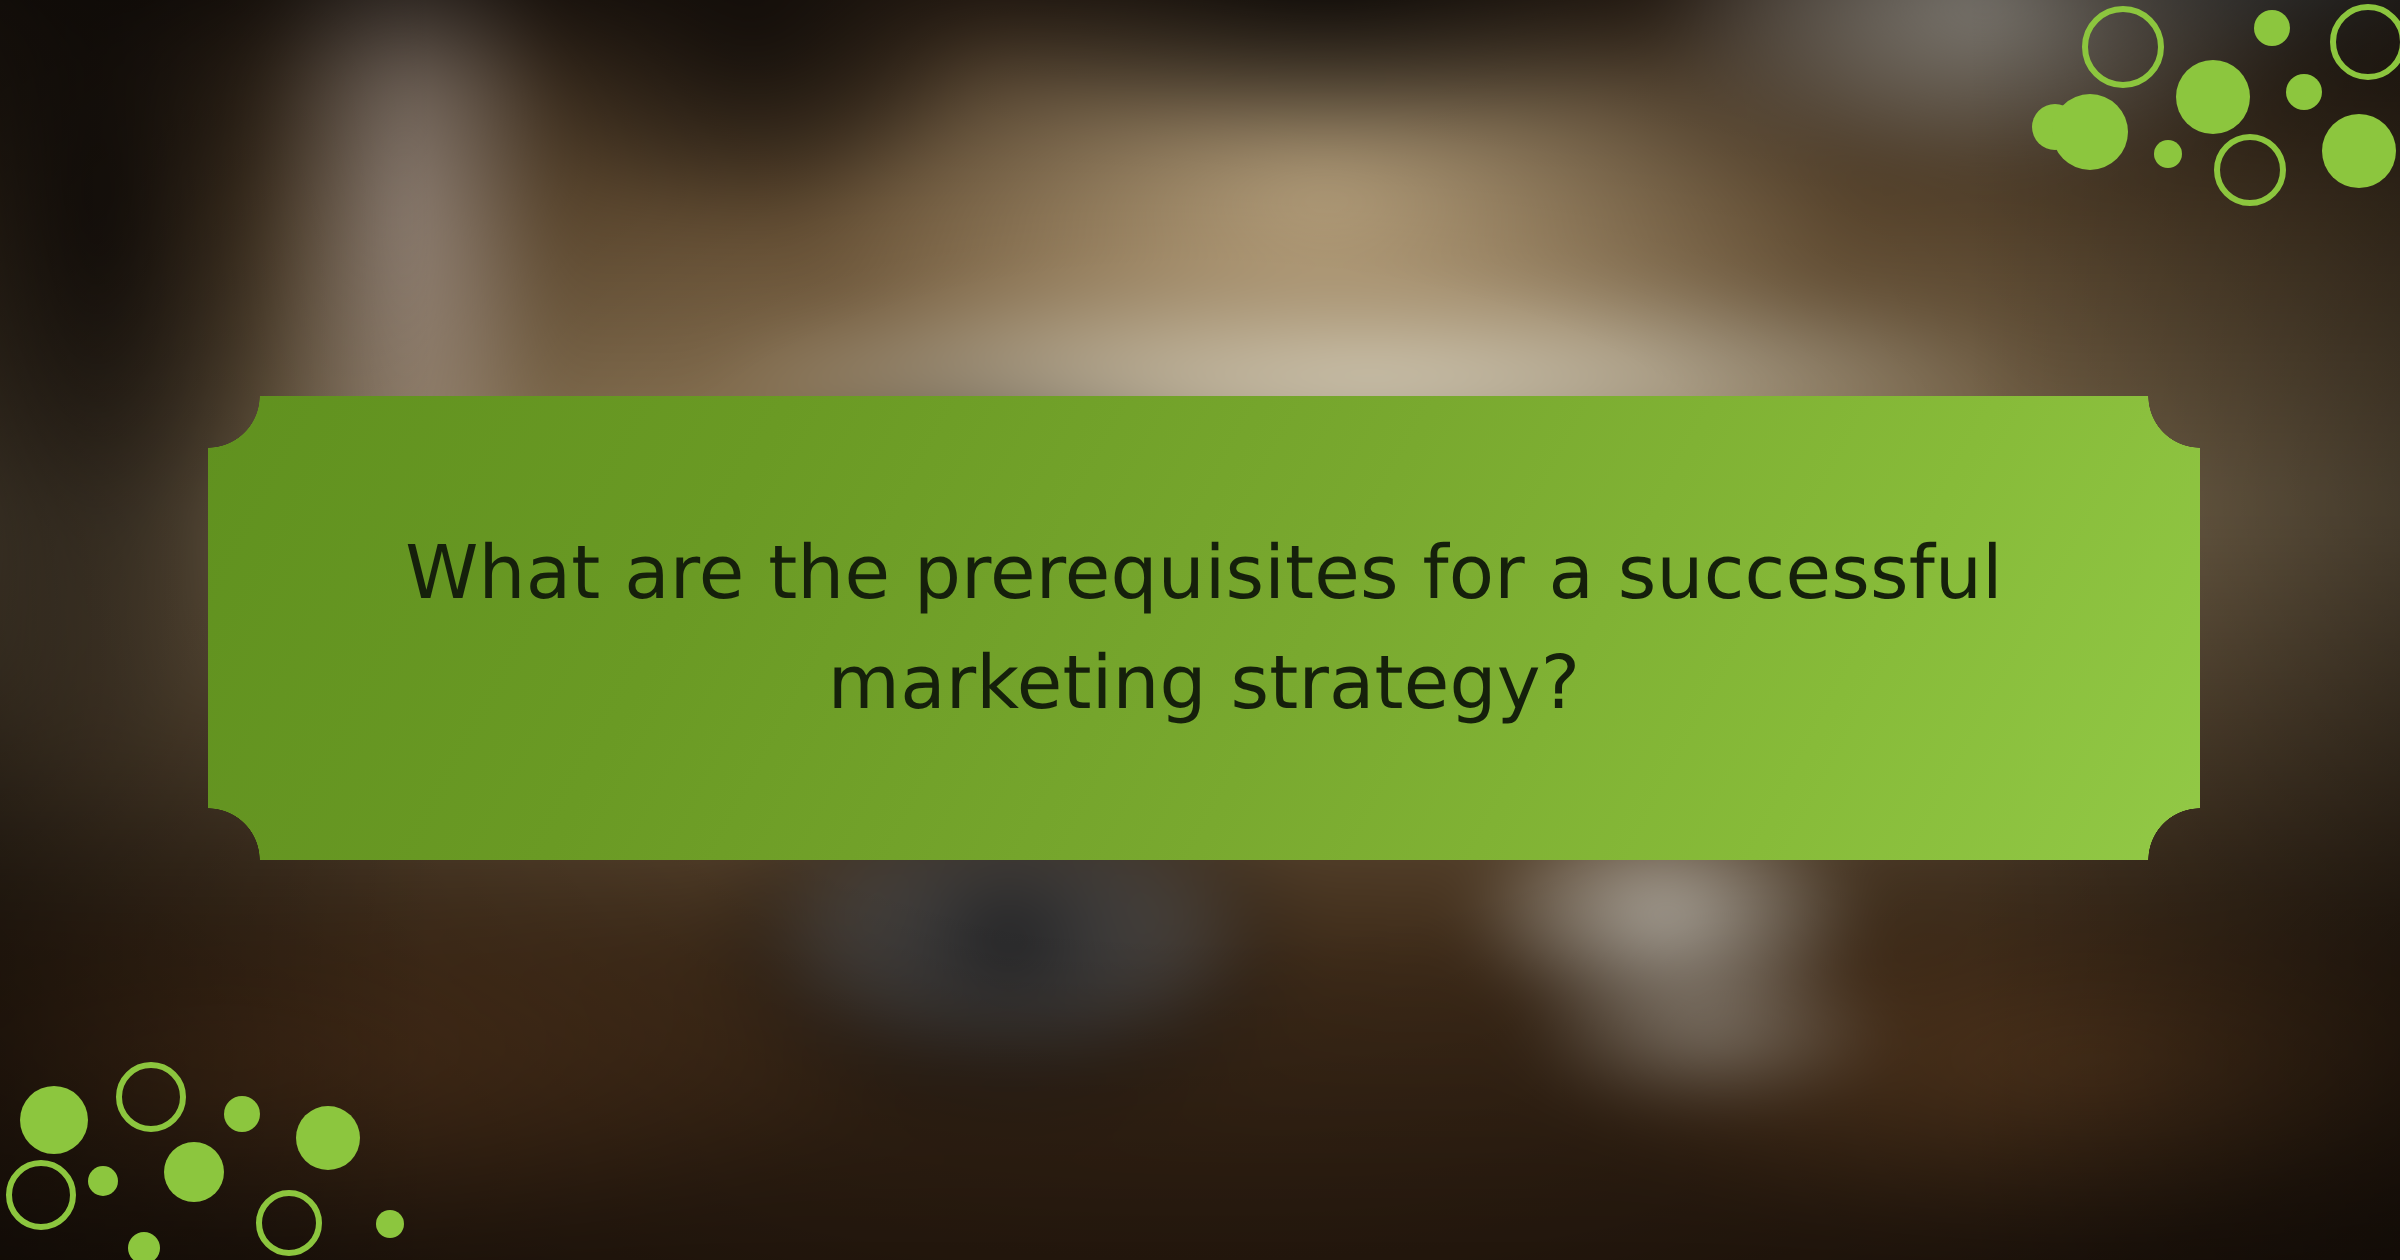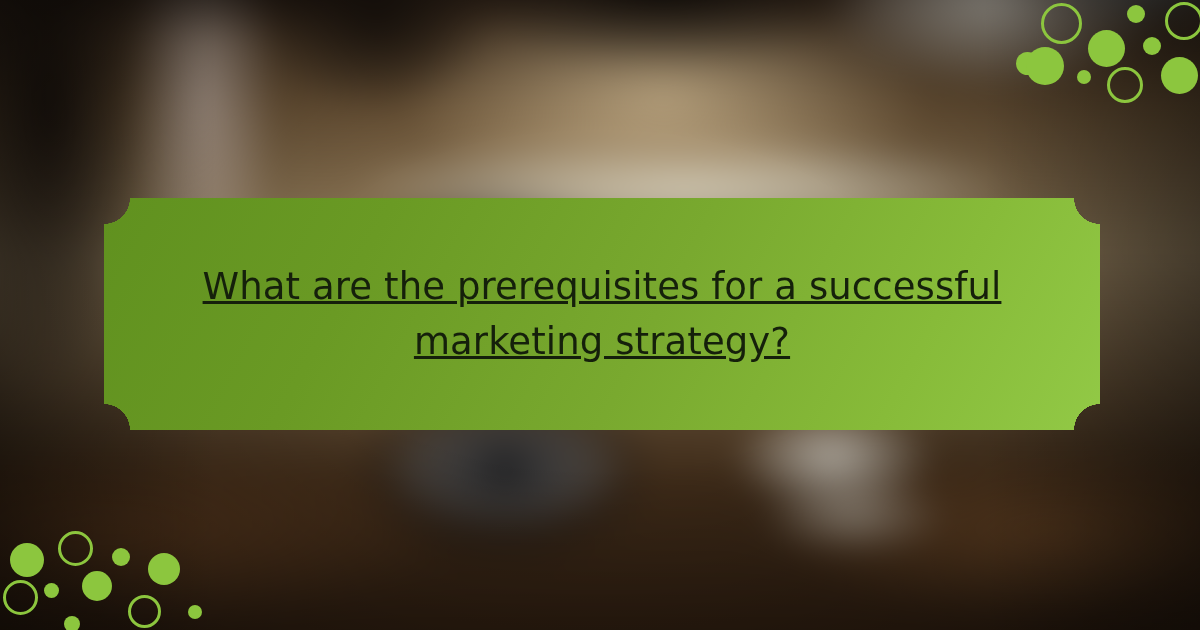--- a/index.html
+++ b/index.html
@@ -100,21 +100,20 @@
     position:absolute; inset:0;
     display:flex; align-items:center; justify-content:center;
     padding:0 70px;
     text-align:center;
     font-family:"DejaVu Sans", sans-serif;
     font-size:37px;
     font-weight:400;
     line-height:1.5;
     letter-spacing:.1px;
     color:#15200b;
-    text-decoration:underline;
   }
 </style>
 </head>
 <body>
 
 <div id="stage">
 
   <div class="bg-photo"></div>
   <div class="bg-vignette"></div>
 

